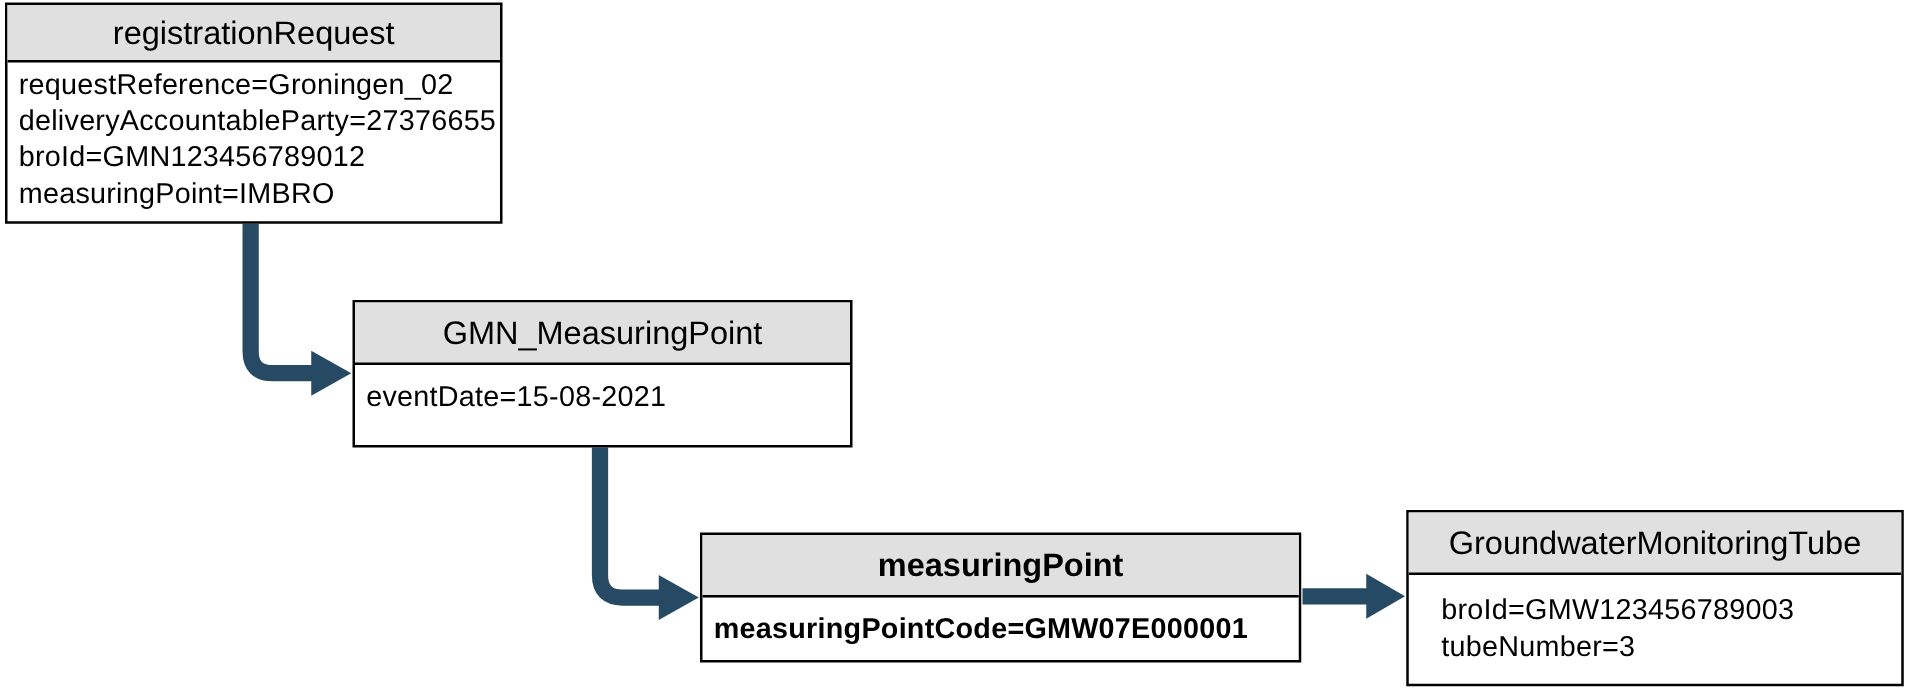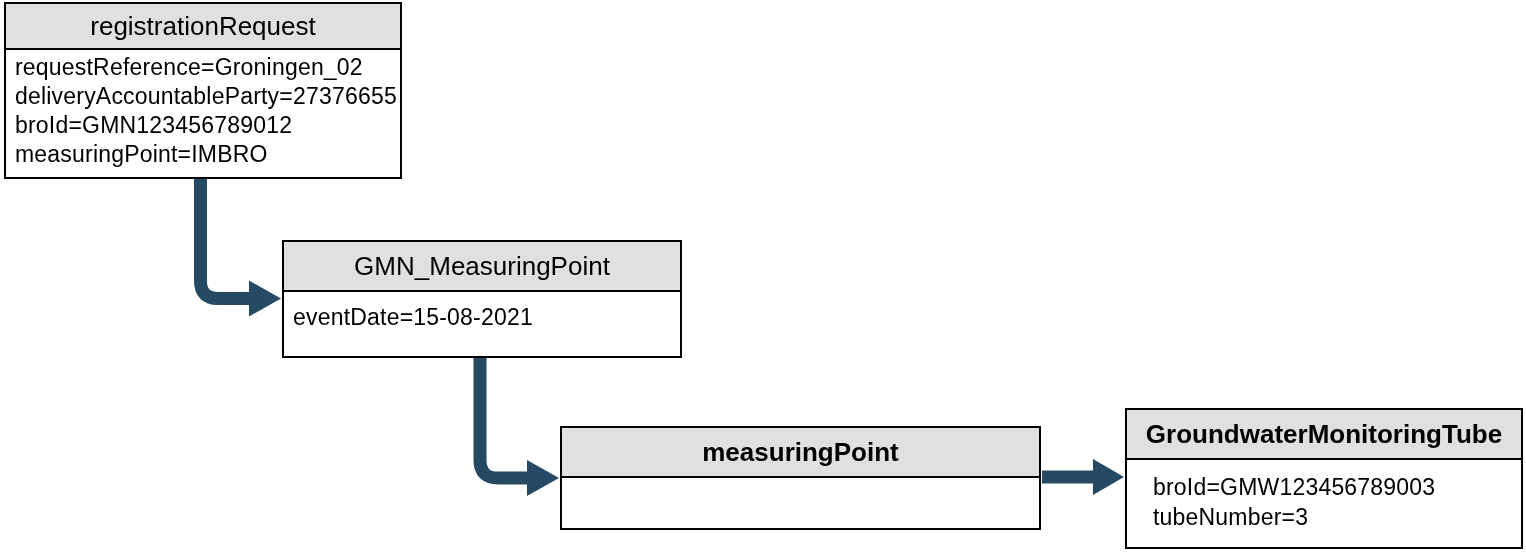--- a/index.html
+++ b/index.html
@@ -67,21 +67,21 @@
 
   #node-gmn-measuring-point         { left: 282px;  top: 240px; width: 400px; height: 118px; }
   #node-gmn-measuring-point .node-header { height: 50px; text-align: center; }
   #node-gmn-measuring-point .node-body   { padding: 11px 9px; line-height: 29px; }
 
   #node-measuring-point             { left: 560px;  top: 426px; width: 481px; height: 104px; font-weight: bold; }
   #node-measuring-point .node-header { height: 50px; }
   #node-measuring-point .node-body   { padding: 10px 9px; line-height: 29px; }
 
   #node-groundwater-monitoring-tube { left: 1125px; top: 408px; width: 398px; height: 141px; }
-  #node-groundwater-monitoring-tube .node-header { height: 50px; font-weight: bold; }
+  #node-groundwater-monitoring-tube .node-header { height: 50px; }
   #node-groundwater-monitoring-tube .node-body   { padding: 12px 26px; line-height: 30px; }
 </style>
 </head>
 <body>
 
 <div class="canvas">
 
   <svg class="connectors" viewBox="0 0 1526 556" xmlns="http://www.w3.org/2000/svg">
     <g>
       <path class="connector-line" d="M 200.5 178 L 200.5 281 Q 200.5 298.5 218 298.5 L 250 298.5"></path>
@@ -109,20 +109,23 @@
 
   <div class="node" id="node-gmn-measuring-point">
     <div class="node-header">GMN_MeasuringPoint</div>
     <div class="node-body">
       <span class="node-line">eventDate=15-08-2021</span>
     </div>
   </div>
 
   <div class="node" id="node-measuring-point">
     <div class="node-header">measuringPoint</div>
+    <div class="node-body">
+      <span class="node-line">measuringPointCode=GMW07E000001</span>
+    </div>
   </div>
 
   <div class="node" id="node-groundwater-monitoring-tube">
     <div class="node-header">GroundwaterMonitoringTube</div>
     <div class="node-body">
       <span class="node-line">broId=GMW123456789003</span>
       <span class="node-line">tubeNumber=3</span>
     </div>
   </div>
 

